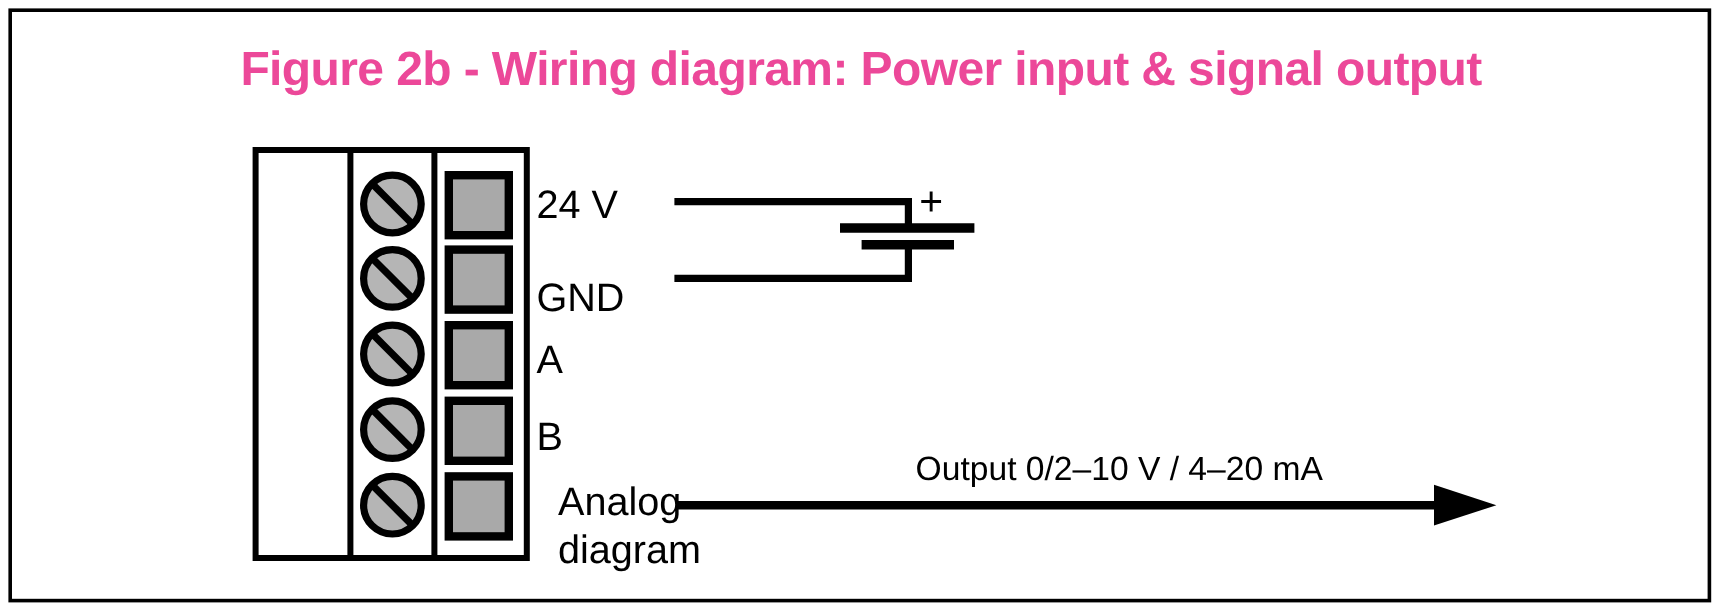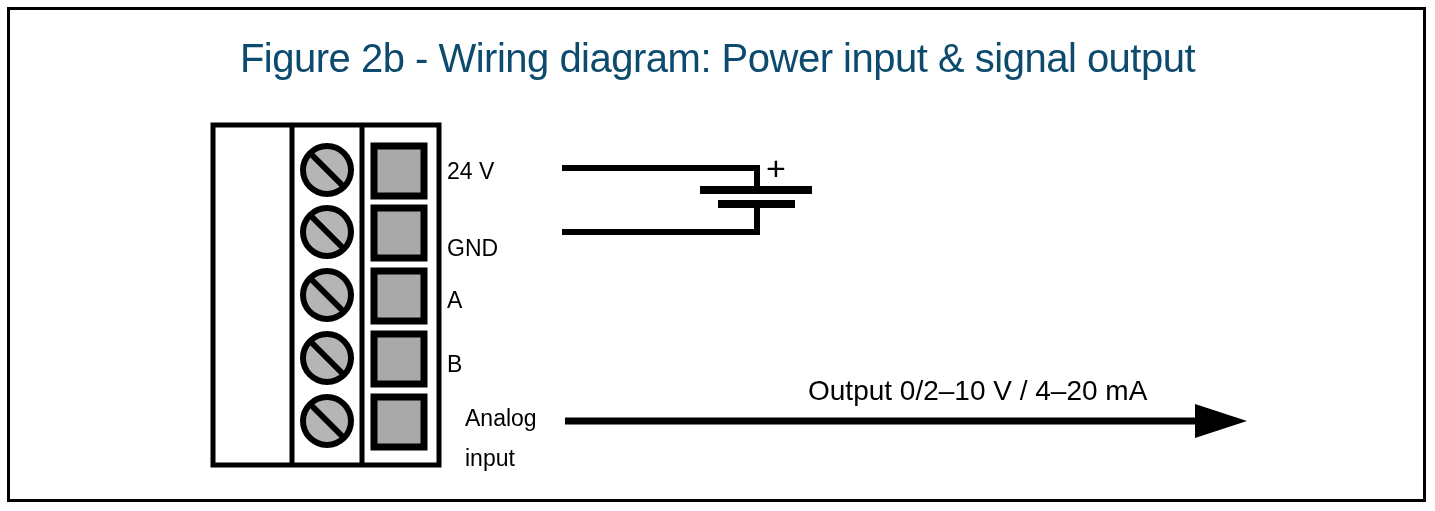--- a/index.html
+++ b/index.html
@@ -27,56 +27,56 @@
     border: 3px solid #000000;
     background: #ffffff;
   }
   #figure-title {
     position: absolute;
     left: 0;
     top: 36px;
     width: 1435px;
     text-align: center;
     font-family: "Liberation Sans", sans-serif;
-    font-weight: normal;
+    font-weight: bold;
     font-size: 40px;
     letter-spacing: -0.5px;
-    color: #0c4a6e;
+    color: #ec4899;
     white-space: nowrap;
   }
   #diagram-svg {
     position: absolute;
     left: 0;
     top: 0;
   }
   .term-label {
     position: absolute;
     font-family: "Liberation Sans", sans-serif;
-    font-size: 23px;
+    font-size: 33px;
     color: #000000;
     white-space: nowrap;
     line-height: 40px;
   }
   #label-24v   { left: 447px; top: 151px; }
   #label-gnd   { left: 447px; top: 228px; }
   #label-a     { left: 447px; top: 280px; }
   #label-b     { left: 447px; top: 344px; }
   #label-analog{ left: 465px; top: 398px; }
   #label-analog .ln2 { display: block; }
   #plus-sign {
     position: absolute;
     left: 766px;
     top: 149px;
     font-family: "Liberation Sans", sans-serif;
     font-size: 34px;
     color: #000000;
   }
   #output-caption {
     position: absolute;
-    left: 808px;
+    left: 763px;
     top: 375px;
     font-family: "Liberation Sans", sans-serif;
     font-size: 28px;
     color: #000000;
     white-space: nowrap;
   }
 </style>
 </head>
 <body>
 
@@ -146,20 +146,20 @@
   <div class="term-label" id="label-24v">24 V</div>
 
   <div class="term-label" id="label-gnd">GND</div>
 
   <div class="term-label" id="label-a">A</div>
 
   <div class="term-label" id="label-b">B</div>
 
   <div class="term-label" id="label-analog">
     <span class="ln1">Analog</span>
-    <span class="ln2">input</span>
+    <span class="ln2">diagram</span>
   </div>
 
   <div id="plus-sign">+</div>
 
   <div id="output-caption">Output 0/2–10 V / 4–20 mA</div>
 
 </div>
 
 </body></html>

